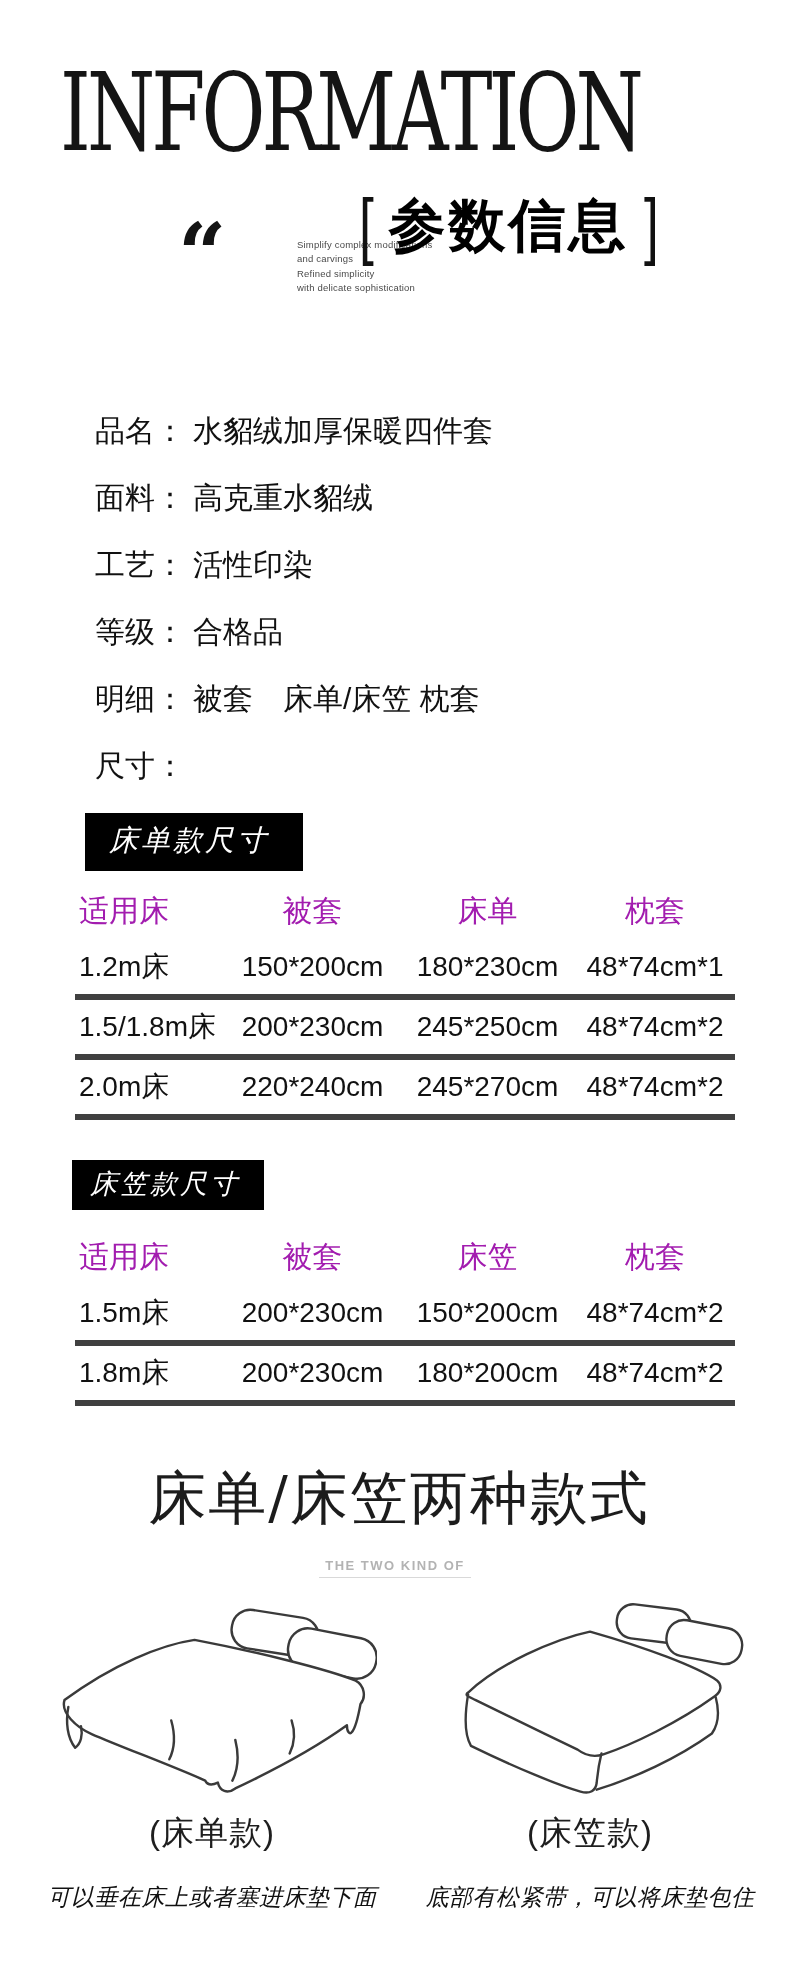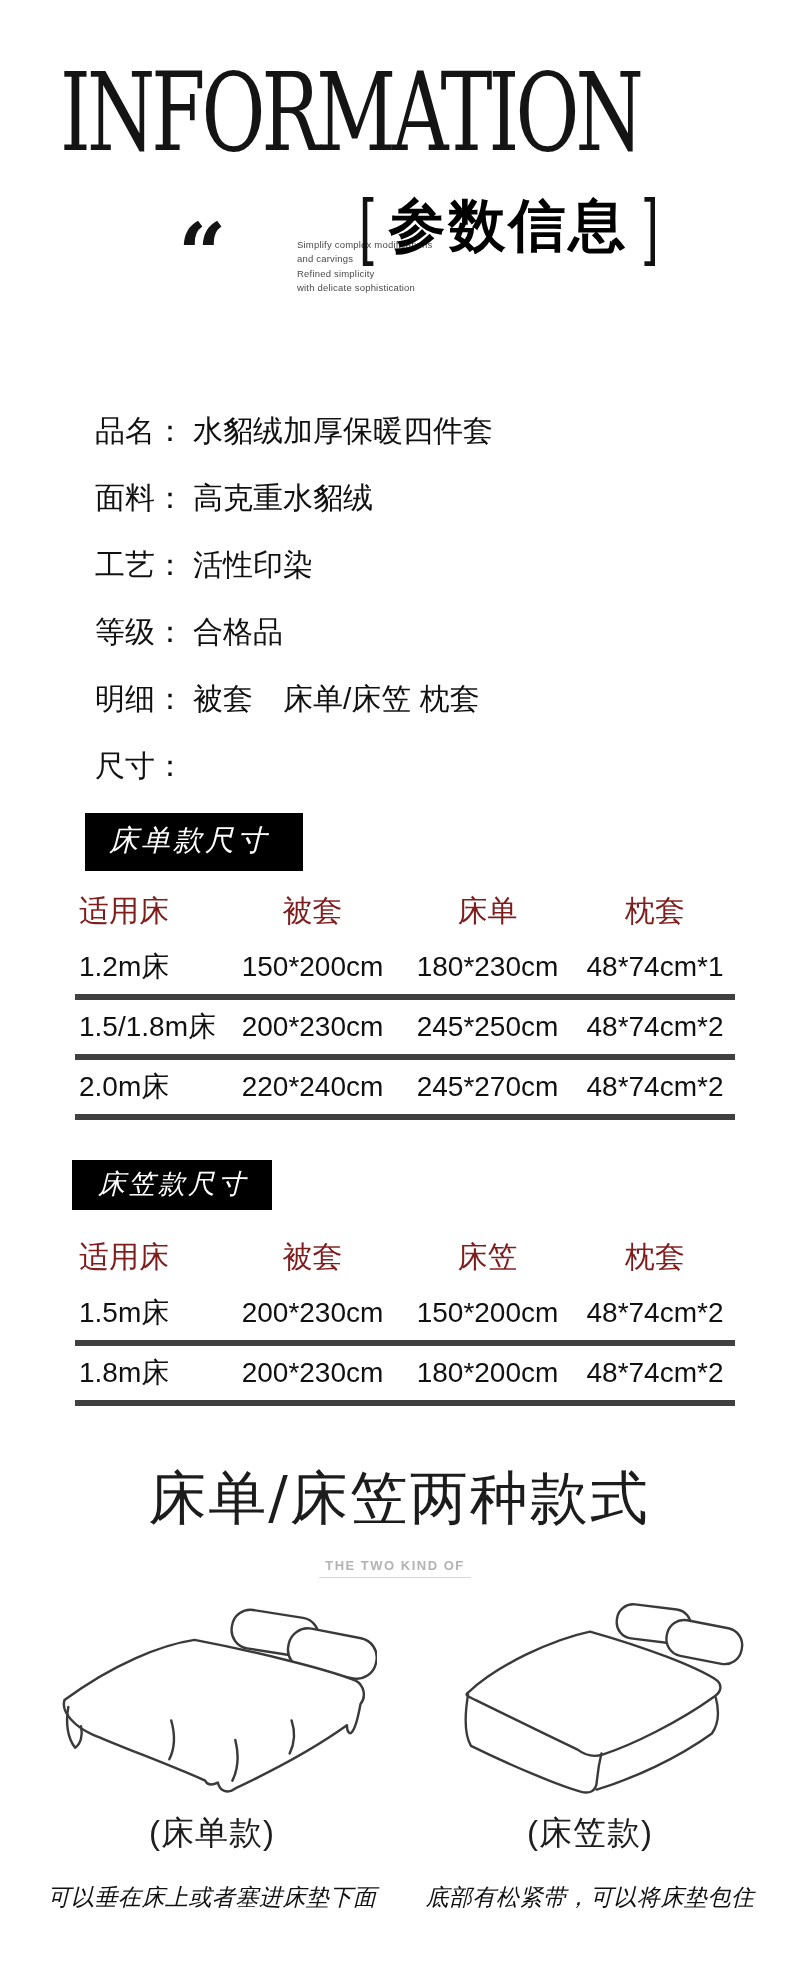--- a/index.html
+++ b/index.html
@@ -37,28 +37,28 @@
   .spec-label { white-space:nowrap; }
   .spec-value { margin-left:8px; white-space:pre; }
 
   
   .size-tag {
     position:absolute; background:#000; color:#fff;
     font-family:"DejaVu Serif","Liberation Serif",serif; font-style:italic;
     letter-spacing:3px; white-space:nowrap;text-align:center;
   }
   .size-tag.first { left:85px; top:813px; font-size:29px; padding:8px 34px 10px 24px; }
-  .size-tag.second { left:72px; top:1160px; font-size:27px; padding:6px 24px 8px 26px; }
+  .size-tag.second { left:72px; top:1160px; font-size:27px; padding:6px 24px 8px 18px; }
 
   
   .size-table { position:absolute; left:75px; width:660px; }
   .size-table.t1 { top:882px; }
   .size-table.t2 { top:1228px; }
   .thead, .trow { display:grid; grid-template-columns:150px 175px 175px 160px; align-items:center; }
-  .thead { height:58px; font-size:30px; color:#7f1d1d; }
+  .thead { height:58px; font-size:30px; color:#a21caf; }
   .trow { height:60px; font-size:28px; color:#111; border-bottom:6px solid #404040; }
   .c0 { text-align:left; padding-left:4px; white-space:nowrap; }
   .c  { text-align:center; white-space:nowrap; }
 
   
   .styles-title {
     position:absolute; top:1460px; left:0; width:100%; text-align:center;
     font-family:"DejaVu Serif","Liberation Serif",serif; font-weight:400;
     font-size:58px; letter-spacing:2px; color:#1c1c1c; white-space:nowrap;padding-left:8px;
   }

